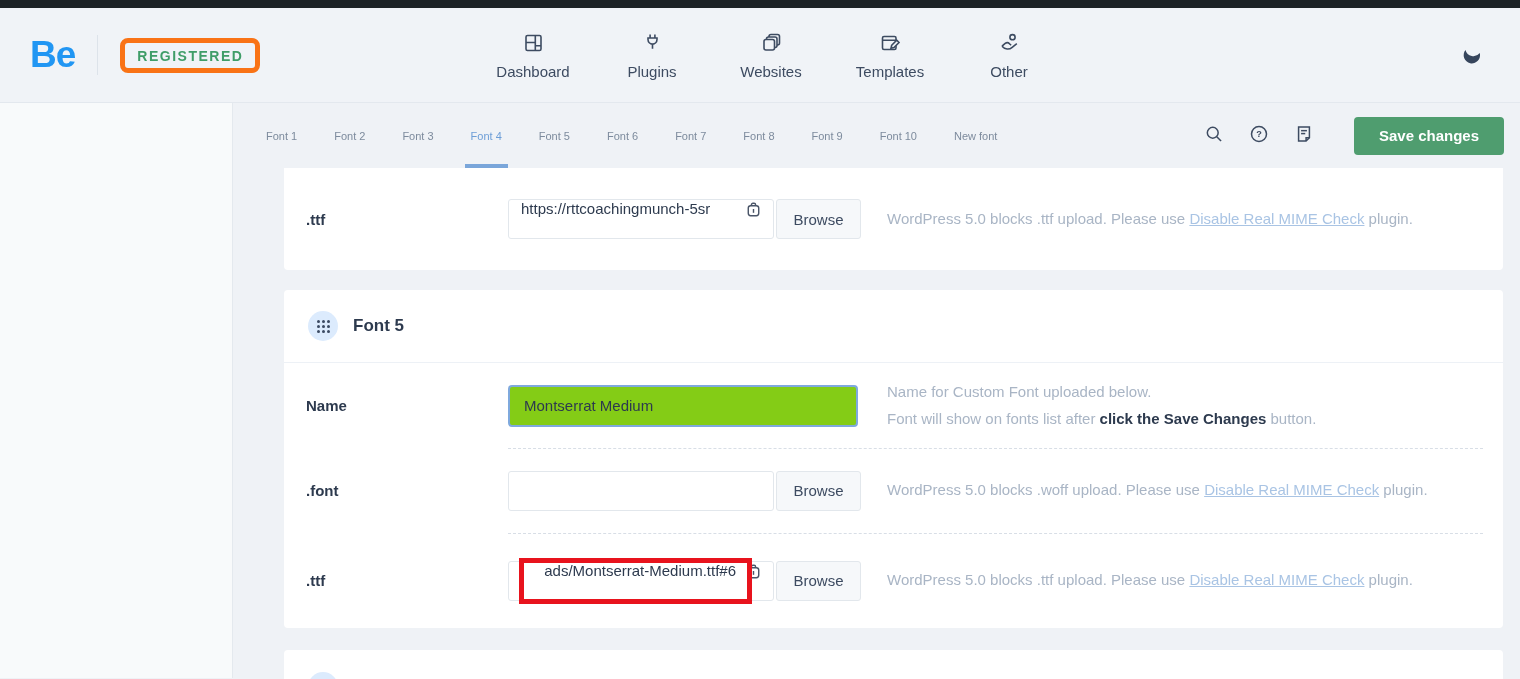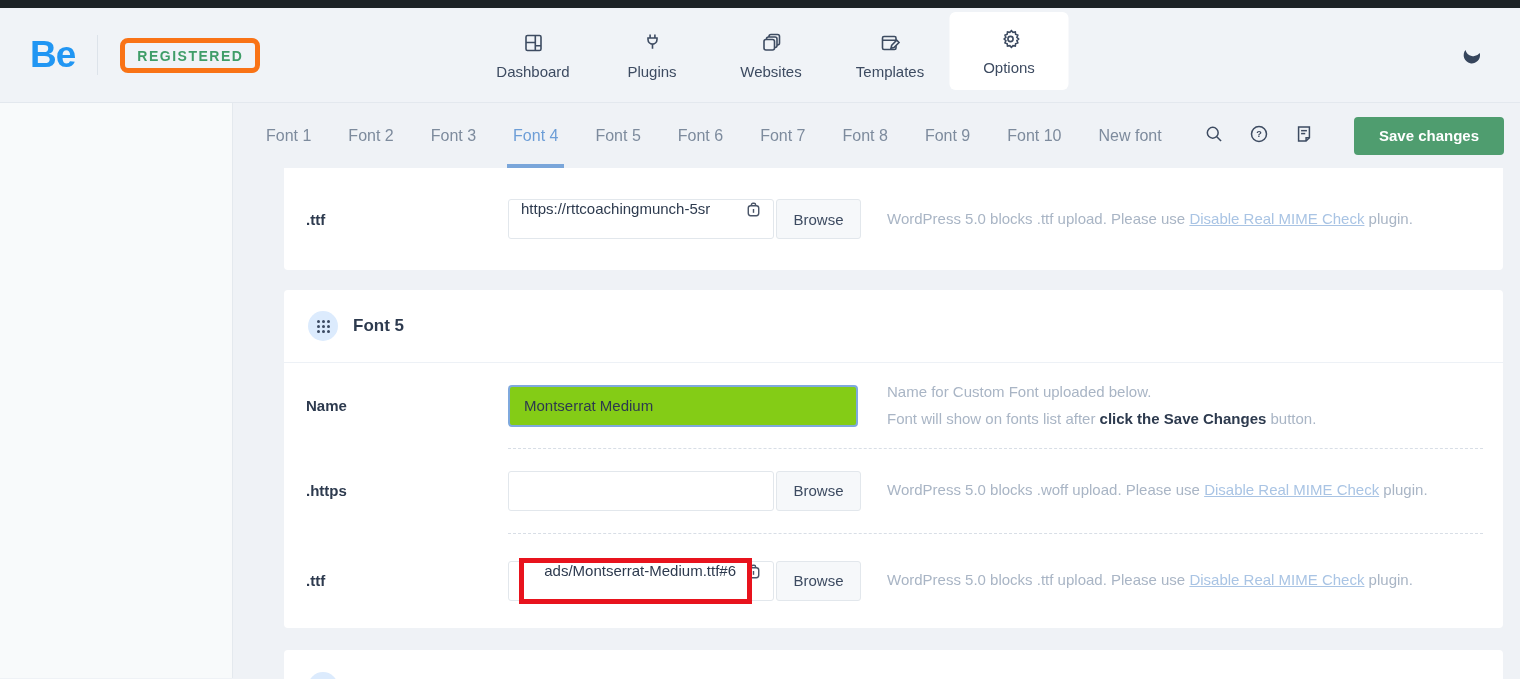--- a/index.html
+++ b/index.html
@@ -40,21 +40,21 @@
 
   
   .layout { display:flex; height:575px; }
   .sidebar { width:233px; background:#f8fafb; border-right:1px solid #e4e9ee; }
   .main { flex:1; background:#eff2f6; }
 
   
   .tabbar { height:65px; display:flex; align-items:center; padding-left:33px; }
   .tabs { display:flex; gap:37px; height:100%; }
   .tab {
-    font-size:16px; color:#7d8b9d; display:flex; align-items:center;
+    font-size:11px; color:#7d8b9d; display:flex; align-items:center;
     height:100%; position:relative; cursor:pointer; white-space:nowrap;
   }
   .tab.active { color:#6d9ed7; }
   .tab.active::after {
     content:""; position:absolute; left:-6px; right:-6px; bottom:0; height:4px;
     background:#7aa6da;
   }
   .tab-actions { margin-left:auto; display:flex; align-items:center; gap:25px; margin-right:16px; }
   .icon-btn { background:none; border:none; cursor:pointer; display:flex; align-items:center; }
   .save-btn {
@@ -168,28 +168,29 @@
     <div class="nav-item">
       <span>
         <svg width="24" height="24" viewBox="0 0 24 24" fill="none" stroke="#3d4b61" stroke-width="1.6">
           <rect x="4" y="5.5" width="13.5" height="13" rx="1.5"></rect>
           <line x1="4" y1="9.2" x2="17.5" y2="9.2"></line>
           <path d="M13.2 14.2l5-5 2.3 2.3-5 5-3 .7z" fill="#f0f3f7"></path>
         </svg>
       </span>
       <span>Templates</span>
     </div>
-    <div class="nav-item active">
+    <div class="nav-item">
       <span>
         <svg width="24" height="24" viewBox="0 0 24 24" fill="none" stroke="#3d4b61" stroke-width="1.6">
-          <path d="M19.4 13.6l1.7-1.6-1.7-1.6.9-2.2-2.2-.9-.3-2.3-2.3.3L13.9 3.6 12.3 5.3l-2.3-.3-.3 2.3-2.2.9.9 2.2-1.7 1.6 1.7 1.6-.9 2.2 2.2.9.3 2.3 2.3-.3 1.6 1.7 1.6-1.7 2.3.3.3-2.3 2.2-.9z"></path>
-          <circle cx="13" cy="12" r="2.6"></circle>
-        </svg>
-      </span>
-      <span>Options</span>
+          <circle cx="15" cy="6.2" r="2.6"></circle>
+          <path d="M4.5 15.2c3 3.4 7.2 3.7 10.2 1.1l4.6-3.7"></path>
+          <path d="M4.5 15.2l3.2-2.8c1.4-1.1 3.2-.9 4.3.3l1.6 1.6"></path>
+        </svg>
+      </span>
+      <span>Other</span>
     </div>
   </nav>
 
   <button class="moon-btn">
     <span>
       <svg width="24" height="24" viewBox="0 0 24 24" style="transform:rotate(-30deg)">
         <path d="M20.2 13.4A8.2 8.2 0 0 1 9.3 3.6a8.2 8.2 0 1 0 10.9 9.8z" fill="#36455c"></path>
       </svg>
     </span>
   </button>
@@ -292,21 +293,21 @@
           <div class="ctrl">
             <input class="name-input" type="text" value="Montserrat Medium" style="">
           </div>
           <div class="helper">
             <span>Name for Custom Font uploaded below.</span><br>
             <span><span>Font will show on fonts list after </span><b>click the Save Changes</b><span> button.</span></span>
           </div>
         </div>
 
         <div class="row row-h85 dashed-top">
-          <div class="lbl">.https</div>
+          <div class="lbl">.font</div>
           <div class="ctrl">
             <input class="woff-input" type="text" value="" style="">
             <button class="browse-btn">Browse</button>
           </div>
           <div class="helper"><span>WordPress 5.0 blocks .woff upload. Please use </span><a>Disable Real MIME Check</a><span> plugin.</span></div>
         </div>
 
         <div class="row row-h95 dashed-top">
           <div class="lbl">.ttf</div>
           <div class="ctrl">

